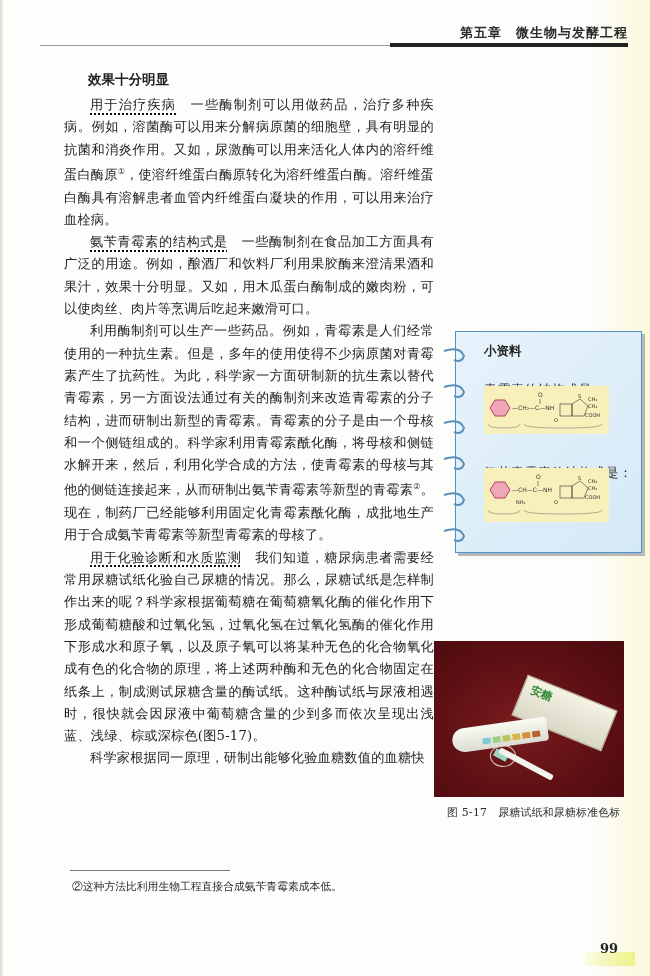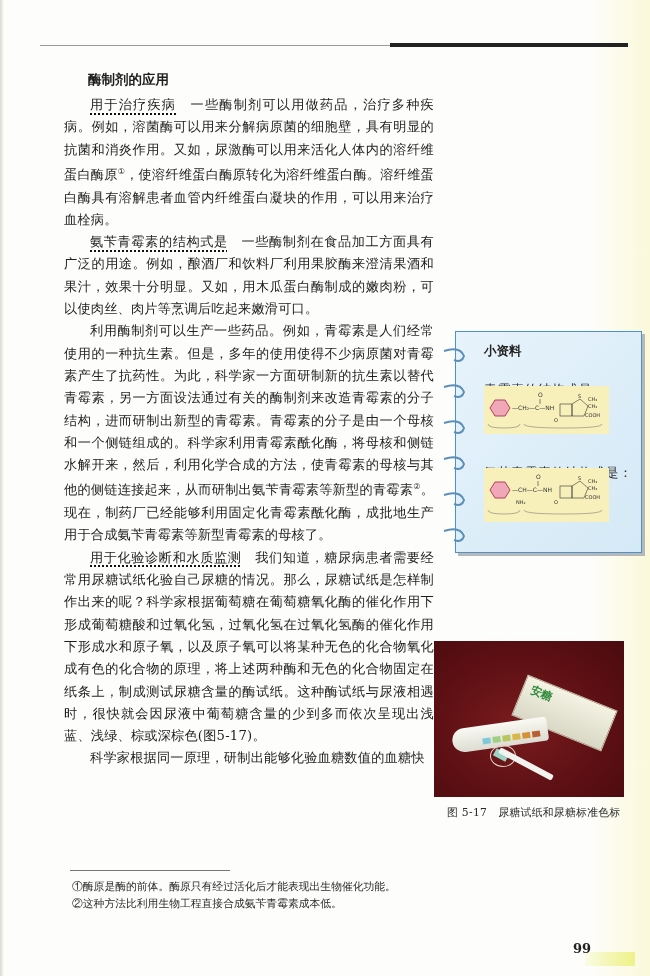--- a/index.html
+++ b/index.html
@@ -44,21 +44,21 @@
     text-align: justify; color: #2a2a2a; letter-spacing: 0.4px;
   }
 
   .footnote-line { position: absolute; left: 70px; top: 870px; width: 160px; height: 1px; background: #777; }
   .footnotes { position: absolute; left: 72px; top: 878px; font-size: 10.8px; line-height: 17px; color: #2a2a2a; }
 
   .page-number-bg {
     position: absolute; left: 585px; top: 952px; width: 50px; height: 14px;
     background: linear-gradient(90deg, rgba(238,245,140,0.2), #eef28a);
   }
-  .page-number { position: absolute; left: 573px; top: 941px; font-size: 13px; font-weight: bold; color: #222; }
+  .page-number { position: absolute; left: 600px; top: 941px; font-size: 13px; font-weight: bold; color: #222; }
 
   
   .note {
     position: absolute; left: 455px; top: 331px; width: 185px; height: 220px;
     background: linear-gradient(135deg, #e7f3fb 0%, #d4e9f6 100%);
     border: 1px solid #4f92c9; box-shadow: 3px 3px 0 #b8b8b8;
   }
   .spiral { position: absolute; left: -14px; width: 26px; height: 16px; }
   .spiral svg { display: block; }
   .note-title {
@@ -94,24 +94,25 @@
 </style>
 </head>
 <body>
 
 <div class="left-edge"></div>
 <div class="page-glow"></div>
 
 <div class="header">
   <div class="header-line"></div>
   <div class="header-bar"></div>
+  <div class="header-title">第五章　微生物与发酵工程</div>
 </div>
 
 <div class="main">
-  <div class="section-title">酶制剂的应用</div>
+  <div class="section-title">效果十分明显</div>
 
   <p class="para">
     <span class="emph">用于治疗疾病</span><span>　一些酶制剂可以用做药品，治疗多种疾病。例如，溶菌酶可以用来分解病原菌的细胞壁，具有明显的抗菌和消炎作用。又如，尿激酶可以用来活化人体内的溶纤维蛋白酶原</span><span class="sup">①</span><span>，使溶纤维蛋白酶原转化为溶纤维蛋白酶。溶纤维蛋白酶具有溶解患者血管内纤维蛋白凝块的作用，可以用来治疗血栓病。</span>
   </p>
 
   <p class="para">
     <span class="emph">氨苄青霉素的结构式是</span><span>　一些酶制剂在食品加工方面具有广泛的用途。例如，酿酒厂和饮料厂利用果胶酶来澄清果酒和果汁，效果十分明显。又如，用木瓜蛋白酶制成的嫩肉粉，可以使肉丝、肉片等烹调后吃起来嫩滑可口。</span>
   </p>
 
   <p class="para">
@@ -214,18 +215,17 @@
     <div class="swatch" style="left:80px;background:#b86030"></div>
   </div>
   <div class="ring"></div>
   <div class="strip-tip"></div>
   <div class="strip"></div>
 </div>
 <div class="fig-caption">图 5-17　尿糖试纸和尿糖标准色标</div>
 
 <div class="footnote-line"></div>
 <div class="footnotes">
-  <div>①酶原是酶的前体。酶原只有经过活化后才能表现出生物催化功能。</div>
   <div>②这种方法比利用生物工程直接合成氨苄青霉素成本低。</div>
 </div>
 
 <div class="page-number-bg"></div>
 <div class="page-number">99</div>
 
 </body></html>

